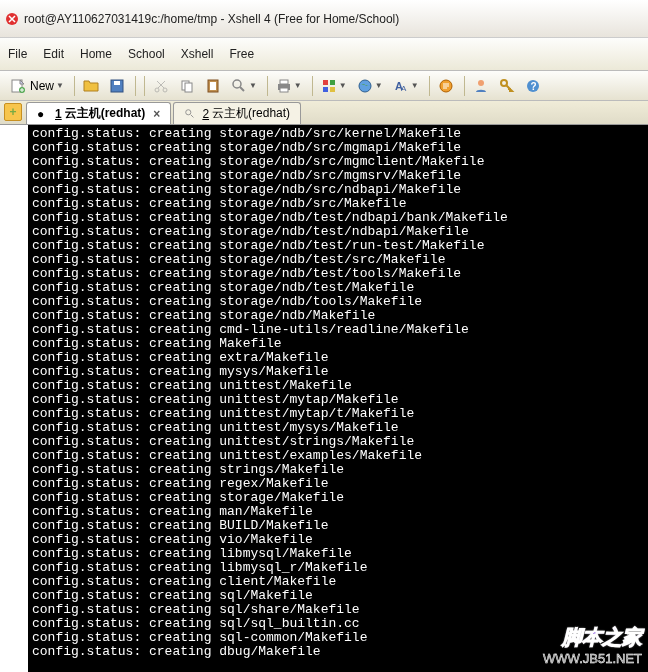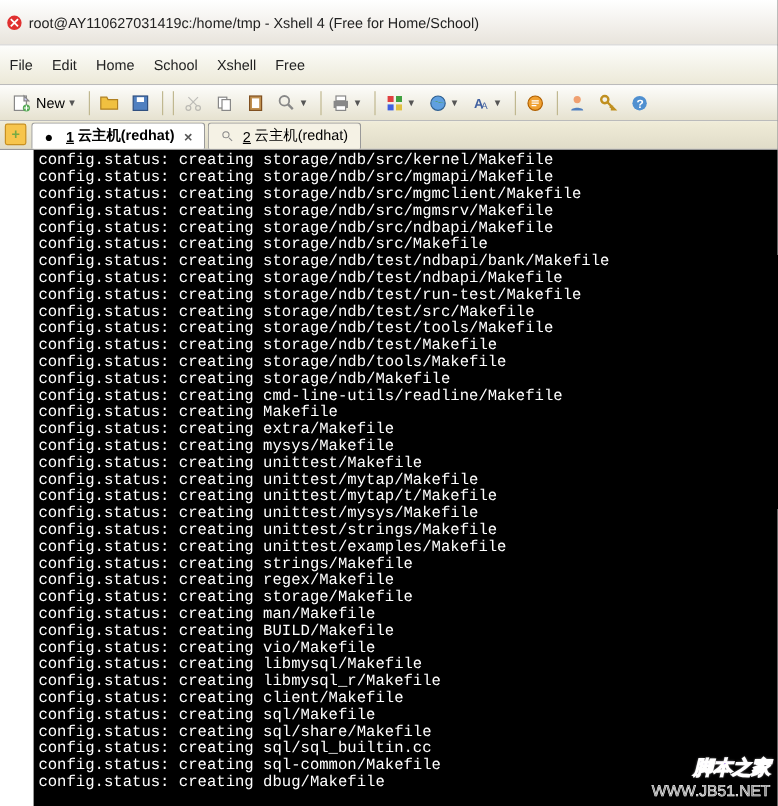--- a/index.html
+++ b/index.html
@@ -17,21 +17,21 @@
   .drop { font-size: 8px; margin-left: 2px; color: #555; }
   .tabbar { background: linear-gradient(to bottom, #f0ecd8, #e0dcc8); height: 24px; display: flex; align-items: flex-end; padding: 0 4px; border-bottom: 1px solid #999; }
   .addtab { width: 18px; height: 18px; background: #f7c54c; border: 1px solid #c89020; border-radius: 2px; display: flex; align-items: center; justify-content: center; margin: 0 4px 3px 0; font-size: 12px; color: #7a4; font-weight: bold; }
   .tab { height: 22px; padding: 0 10px; display: flex; align-items: center; border: 1px solid #999; border-bottom: none; border-radius: 3px 3px 0 0; margin-right: 2px; font-size: 12px; background: #f5f2e5; }
   .tab.active { background: #fff; font-weight: bold; }
   .tab .x { margin-left: 8px; font-size: 12px; color: #555; }
   .tab .ico { width: 14px; height: 14px; margin-right: 4px; display: inline-flex; align-items: center; }
   .terminal { background: #000; color: #fff; font-family: "Courier New", monospace; font-size: 13px; line-height: 14px; padding: 2px 4px; height: 574px; overflow: hidden; white-space: pre; margin-left: 28px; }
   .terminal .line { display: block; }
   .watermark { position: absolute; right: 6px; bottom: 6px; text-align: right; font-family: "Microsoft YaHei", sans-serif; }
-  .watermark .l1 { color: #6d28d9; font-size: 16px; font-weight: bold; font-style: italic; -webkit-text-stroke: 1px #fff; text-shadow: 0 0 2px #fff; font-family: Liberation Serif, serif; }
+  .watermark .l1 { color: #6d28d9; font-size: 20px; font-weight: bold; font-style: italic; -webkit-text-stroke: 1px #fff; text-shadow: 0 0 2px #fff; font-family: Liberation Serif, serif; }
   .watermark .l2 { color: #737373; font-size: 13px; -webkit-text-stroke: 0.5px #fff; }
 </style>
 </head>
 <body>
 
 <div class="titlebar">
   <span class="icon">
     <svg viewBox="0 0 16 16">
         <circle cx="8" cy="8" r="6" fill="#e03030"></circle>
         <path d="M5 5 L11 11 M11 5 L5 11" stroke="#fff" stroke-width="1.5"></path>

